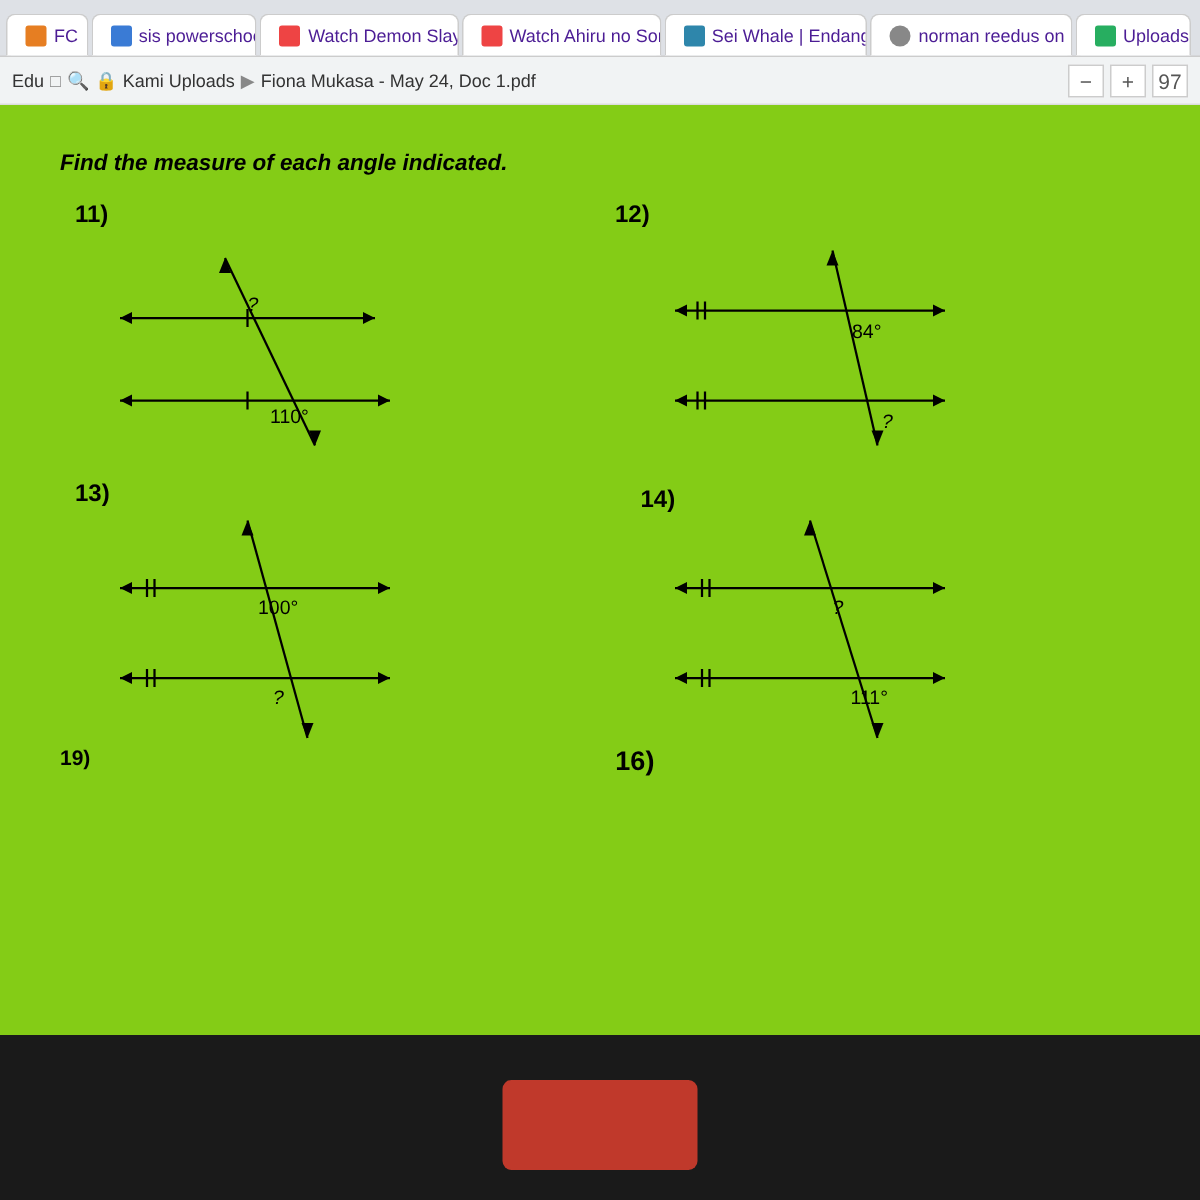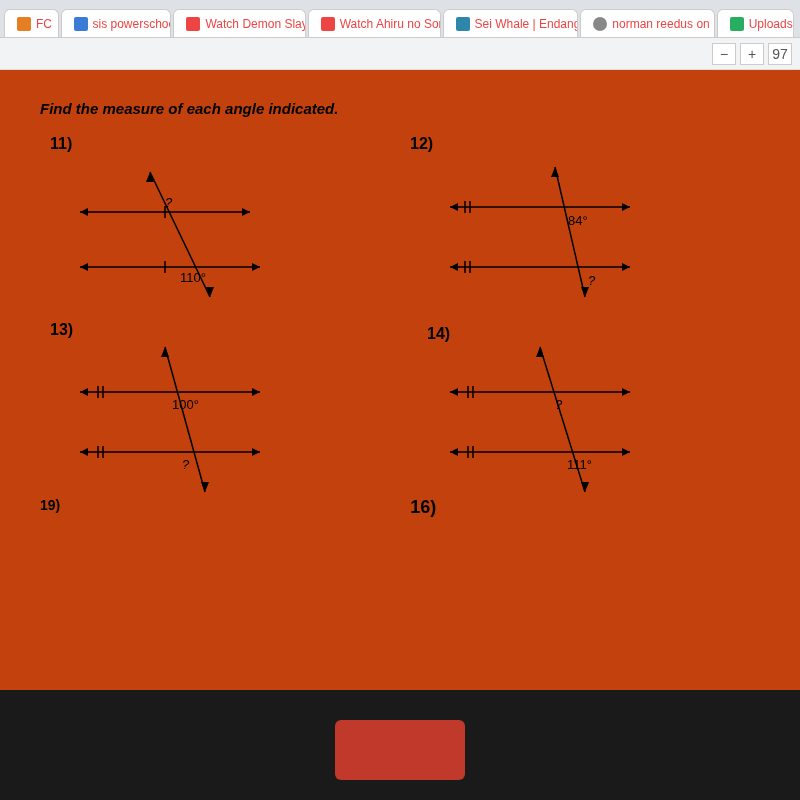--- a/index.html
+++ b/index.html
@@ -15,21 +15,21 @@
       border-bottom: 1px solid #ccc;
     }
     .tab {
       height: 28px;
       background: #fff;
       border-radius: 6px 6px 0 0;
       padding: 0 12px;
       display: flex;
       align-items: center;
       font-size: 12px;
-      color: #ef4444;
+      color: #4c1d95;
       border: 1px solid #ccc;
       border-bottom: none;
       margin-right: 2px;
       white-space: nowrap;
       overflow: hidden;
       max-width: 160px;
     }
     .tab-favicon {
       width: 14px;
       height: 14px;
@@ -76,21 +76,21 @@
       cursor: pointer;
       border: 1px solid #ccc;
       background: #fff;
       font-size: 14px;
     }
 
     
     .pdf-area {
       width: 800px;
       height: 620px;
-      background: #c2410c;
+      background: #84cc16;
       position: relative;
       overflow: hidden;
     }
 
     .pdf-content {
       padding: 30px 40px 20px 40px;
       position: relative;
     }
 
     .main-instruction {
@@ -178,20 +178,28 @@
     <div class="tab-favicon" style="background:#888;border-radius:50%;"></div>
     <span>norman reedus on I...</span>
   </div>
   <div class="tab">
     <div class="tab-favicon" style="background:#27ae60;"></div>
     <span>Uploads</span>
   </div>
 </div>
 
 <div class="browser-bar">
+  <div class="breadcrumb-area">
+    <span>Edu</span>
+    <span class="breadcrumb-sep">□</span>
+    <span>🔍</span>
+    <span>🔒 Kami Uploads</span>
+    <span class="breadcrumb-sep">▶</span>
+    <span>Fiona Mukasa - May 24, Doc 1.pdf</span>
+  </div>
   <div class="window-controls">
     <div class="win-btn">−</div>
     <div class="win-btn">+</div>
     <div class="win-btn">97</div>
   </div>
 </div>
 
 <div class="pdf-area">
   <div class="pdf-content">
     <div class="main-instruction">Find the measure of each angle indicated.</div>

